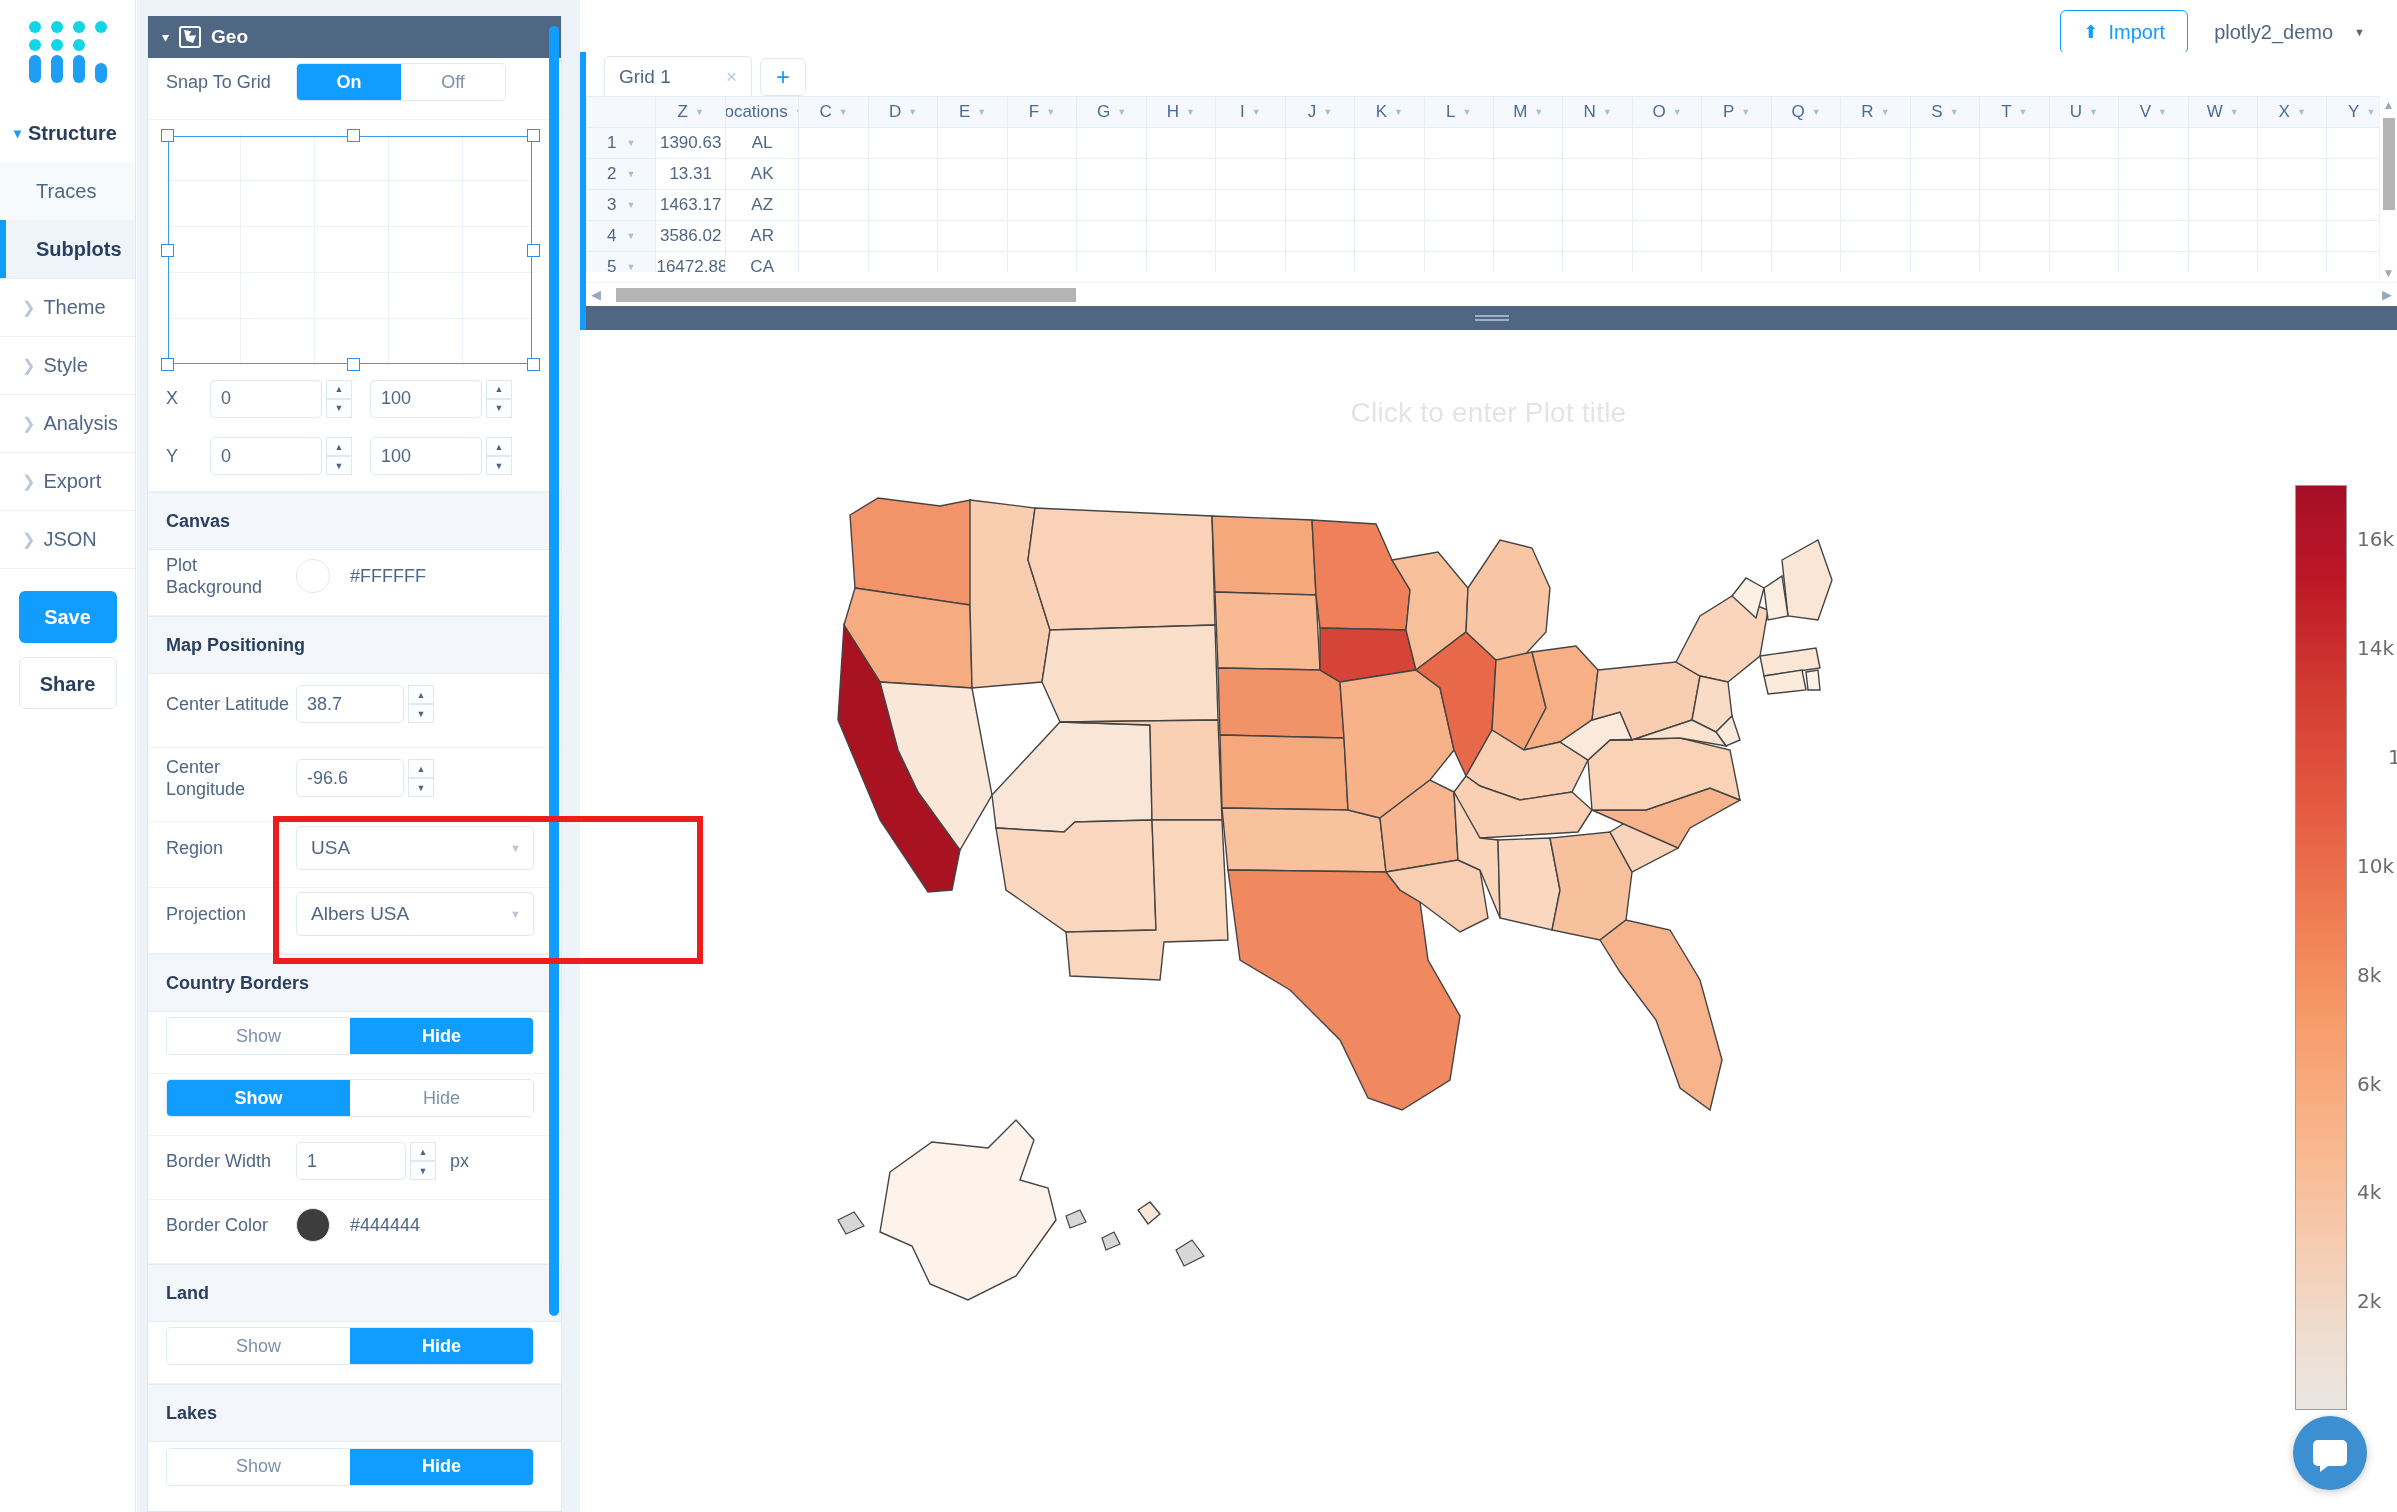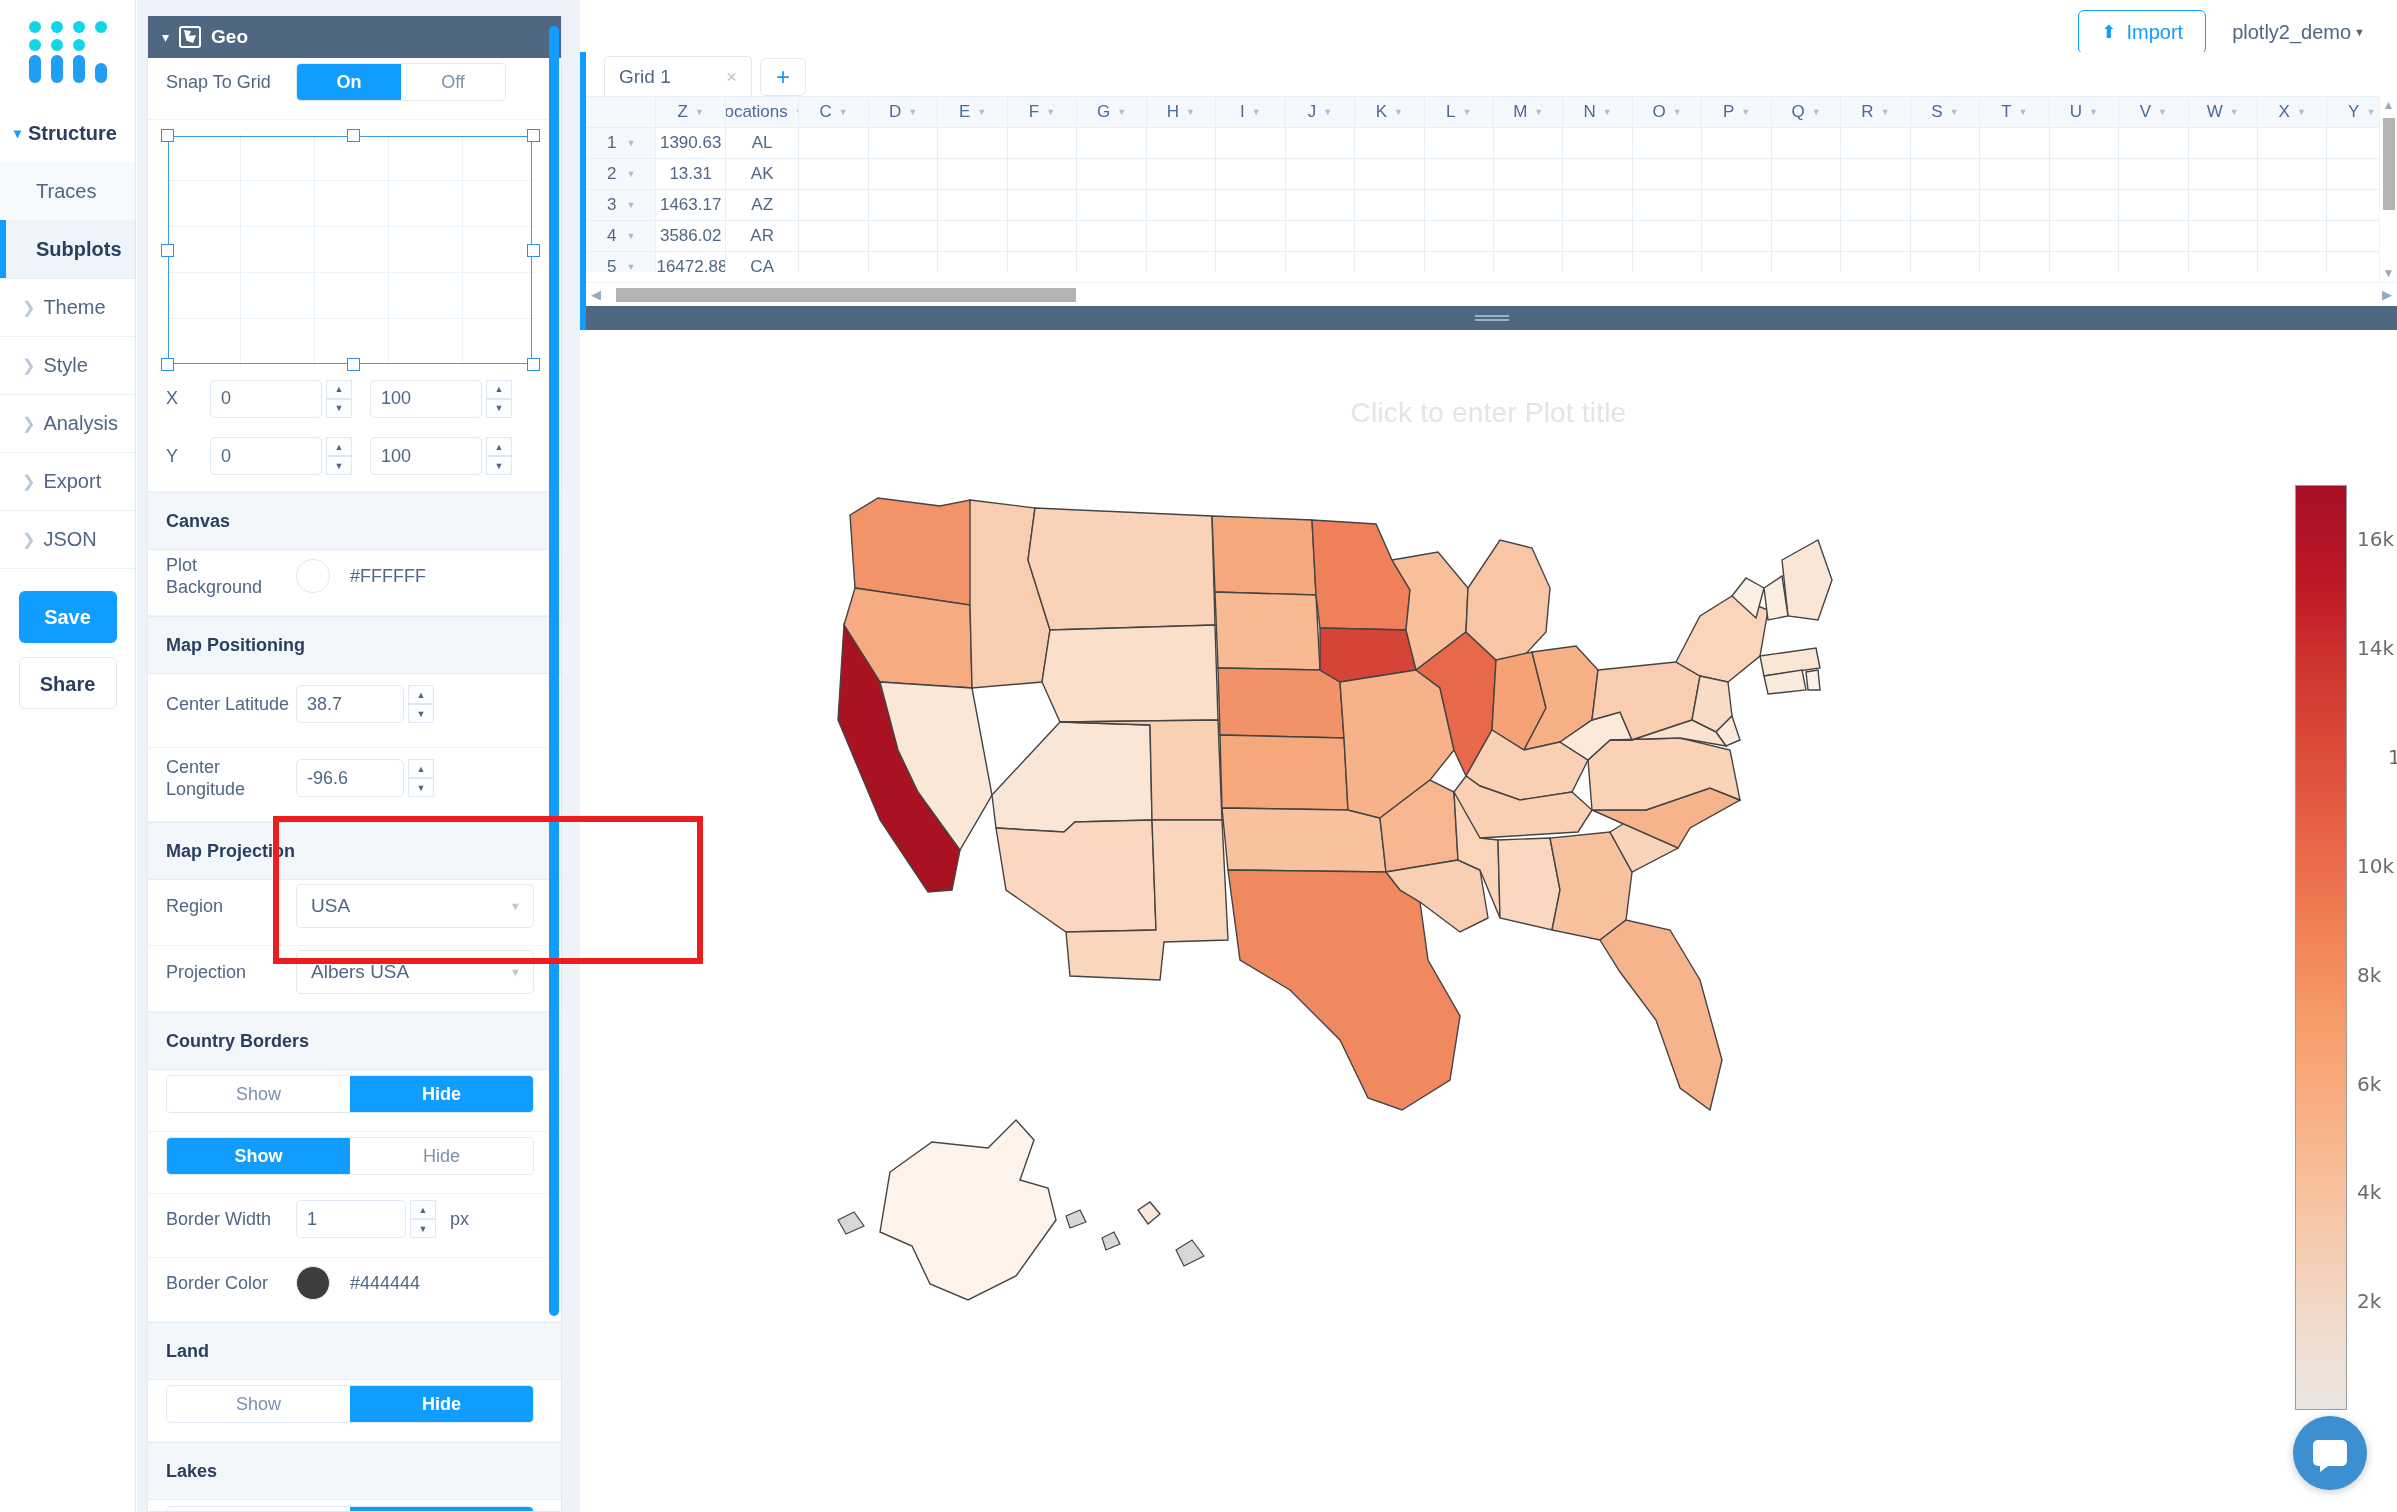--- a/index.html
+++ b/index.html
@@ -129,21 +129,21 @@
   #topbar {
     position: absolute; left: 580px; top: 0; right: 0; height: 64px; background: #fff;
     display: flex; align-items: center; justify-content: flex-end; padding-right: 32px; gap: 26px;
   }
   .import-btn {
     display: flex; align-items: center; gap: 10px; height: 44px; padding: 0 22px;
     border: 1px solid #119dff; border-radius: 6px; color: #119dff; font-size: 20px; cursor: pointer;
     background: #fff;
   }
   .up-ico { font-size: 18px; }
-  .filename { font-size: 20px; color: #506784; display: flex; align-items: center; gap: 3px; cursor: pointer; }
+  .filename { font-size: 20px; color: #506784; display: flex; align-items: center; gap: 21px; cursor: pointer; }
   .filename .tri { font-size: 11px; color: #506784; }
 
   #gridpane {
     position: absolute; left: 580px; top: 52px; right: 0; height: 278px;
     background: #fff; border-left: 6px solid #119dff;
   }
   .tabstrip { height: 44px; display: flex; align-items: flex-end; padding-left: 18px; gap: 8px; }
   .gtab {
     height: 40px; min-width: 148px; border: 1px solid #dfe8f3; border-bottom: none;
     border-radius: 5px 5px 0 0; background: #fff; display: flex; align-items: center;
@@ -358,21 +358,20 @@
     </div>
     <div class="row" style="min-height:74px;">
       <div class="lbl">Center Longitude</div>
       <div class="num-in" style="width:108px;">-96.6</div>
       <div class="spin">
           <div>▲</div>
           <div>▼</div>
         </div>
     </div>
 
-    <div class="sec-title">Map Projection</div>
     <div class="row" style="min-height:66px;">
       <div class="lbl">Region</div>
       <div class="dd">
         <span>USA</span>
         <span class="tri">▼</span>
       </div>
     </div>
     <div class="row" style="min-height:66px;">
       <div class="lbl">Projection</div>
       <div class="dd">

